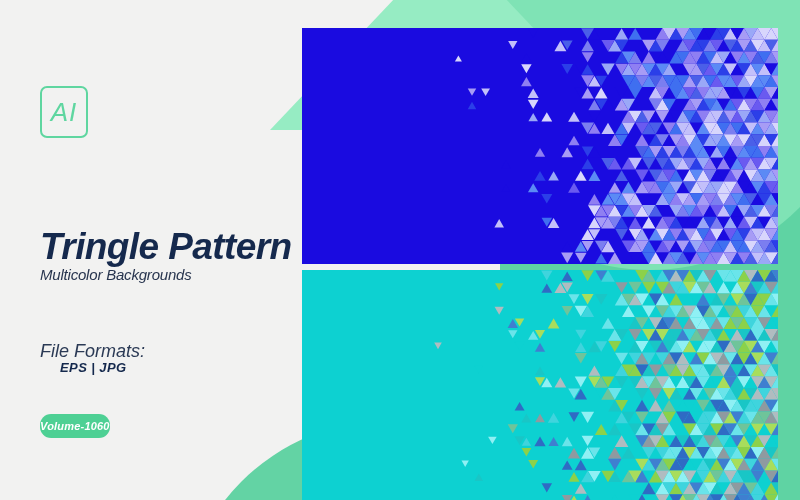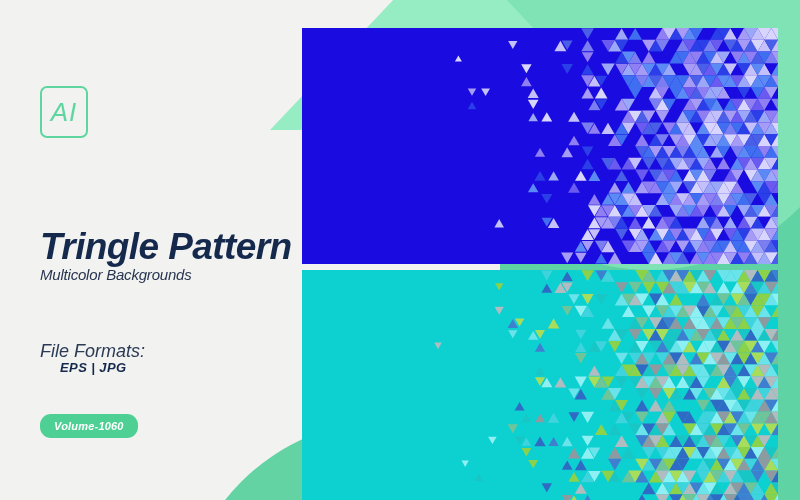--- a/index.html
+++ b/index.html
@@ -67,21 +67,21 @@
     font-size:18px; color:#2b3a55; font-weight:400;
   }
   .formats-value {
     position:absolute; left:0; top:360px;
     font-size:13px; color:#15294d; font-weight:bold; letter-spacing:0.4px;padding-left:20px;
   }
   .volume-badge {
     position:absolute; left:0; top:414px;
     background:#4ed094; color:#ffffff;
     font-size:11px; font-weight:bold; letter-spacing:0.2px;
-    padding:6px 14px; border-radius:11px;
+    padding:6px 0; border-radius:11px;
     display:inline-block;
   }
 
   
   .panel { position:absolute; overflow:hidden; z-index:5; }
   #panel-top    { left:302px; top:28px;  width:476px; height:236px; background:#1a0be0; }
   #panel-bottom { left:302px; top:270px; width:476px; height:230px; background:#0dd1d1; }
   .panel svg { display:block; width:100%; height:100%; }
 </style>
 </head>

